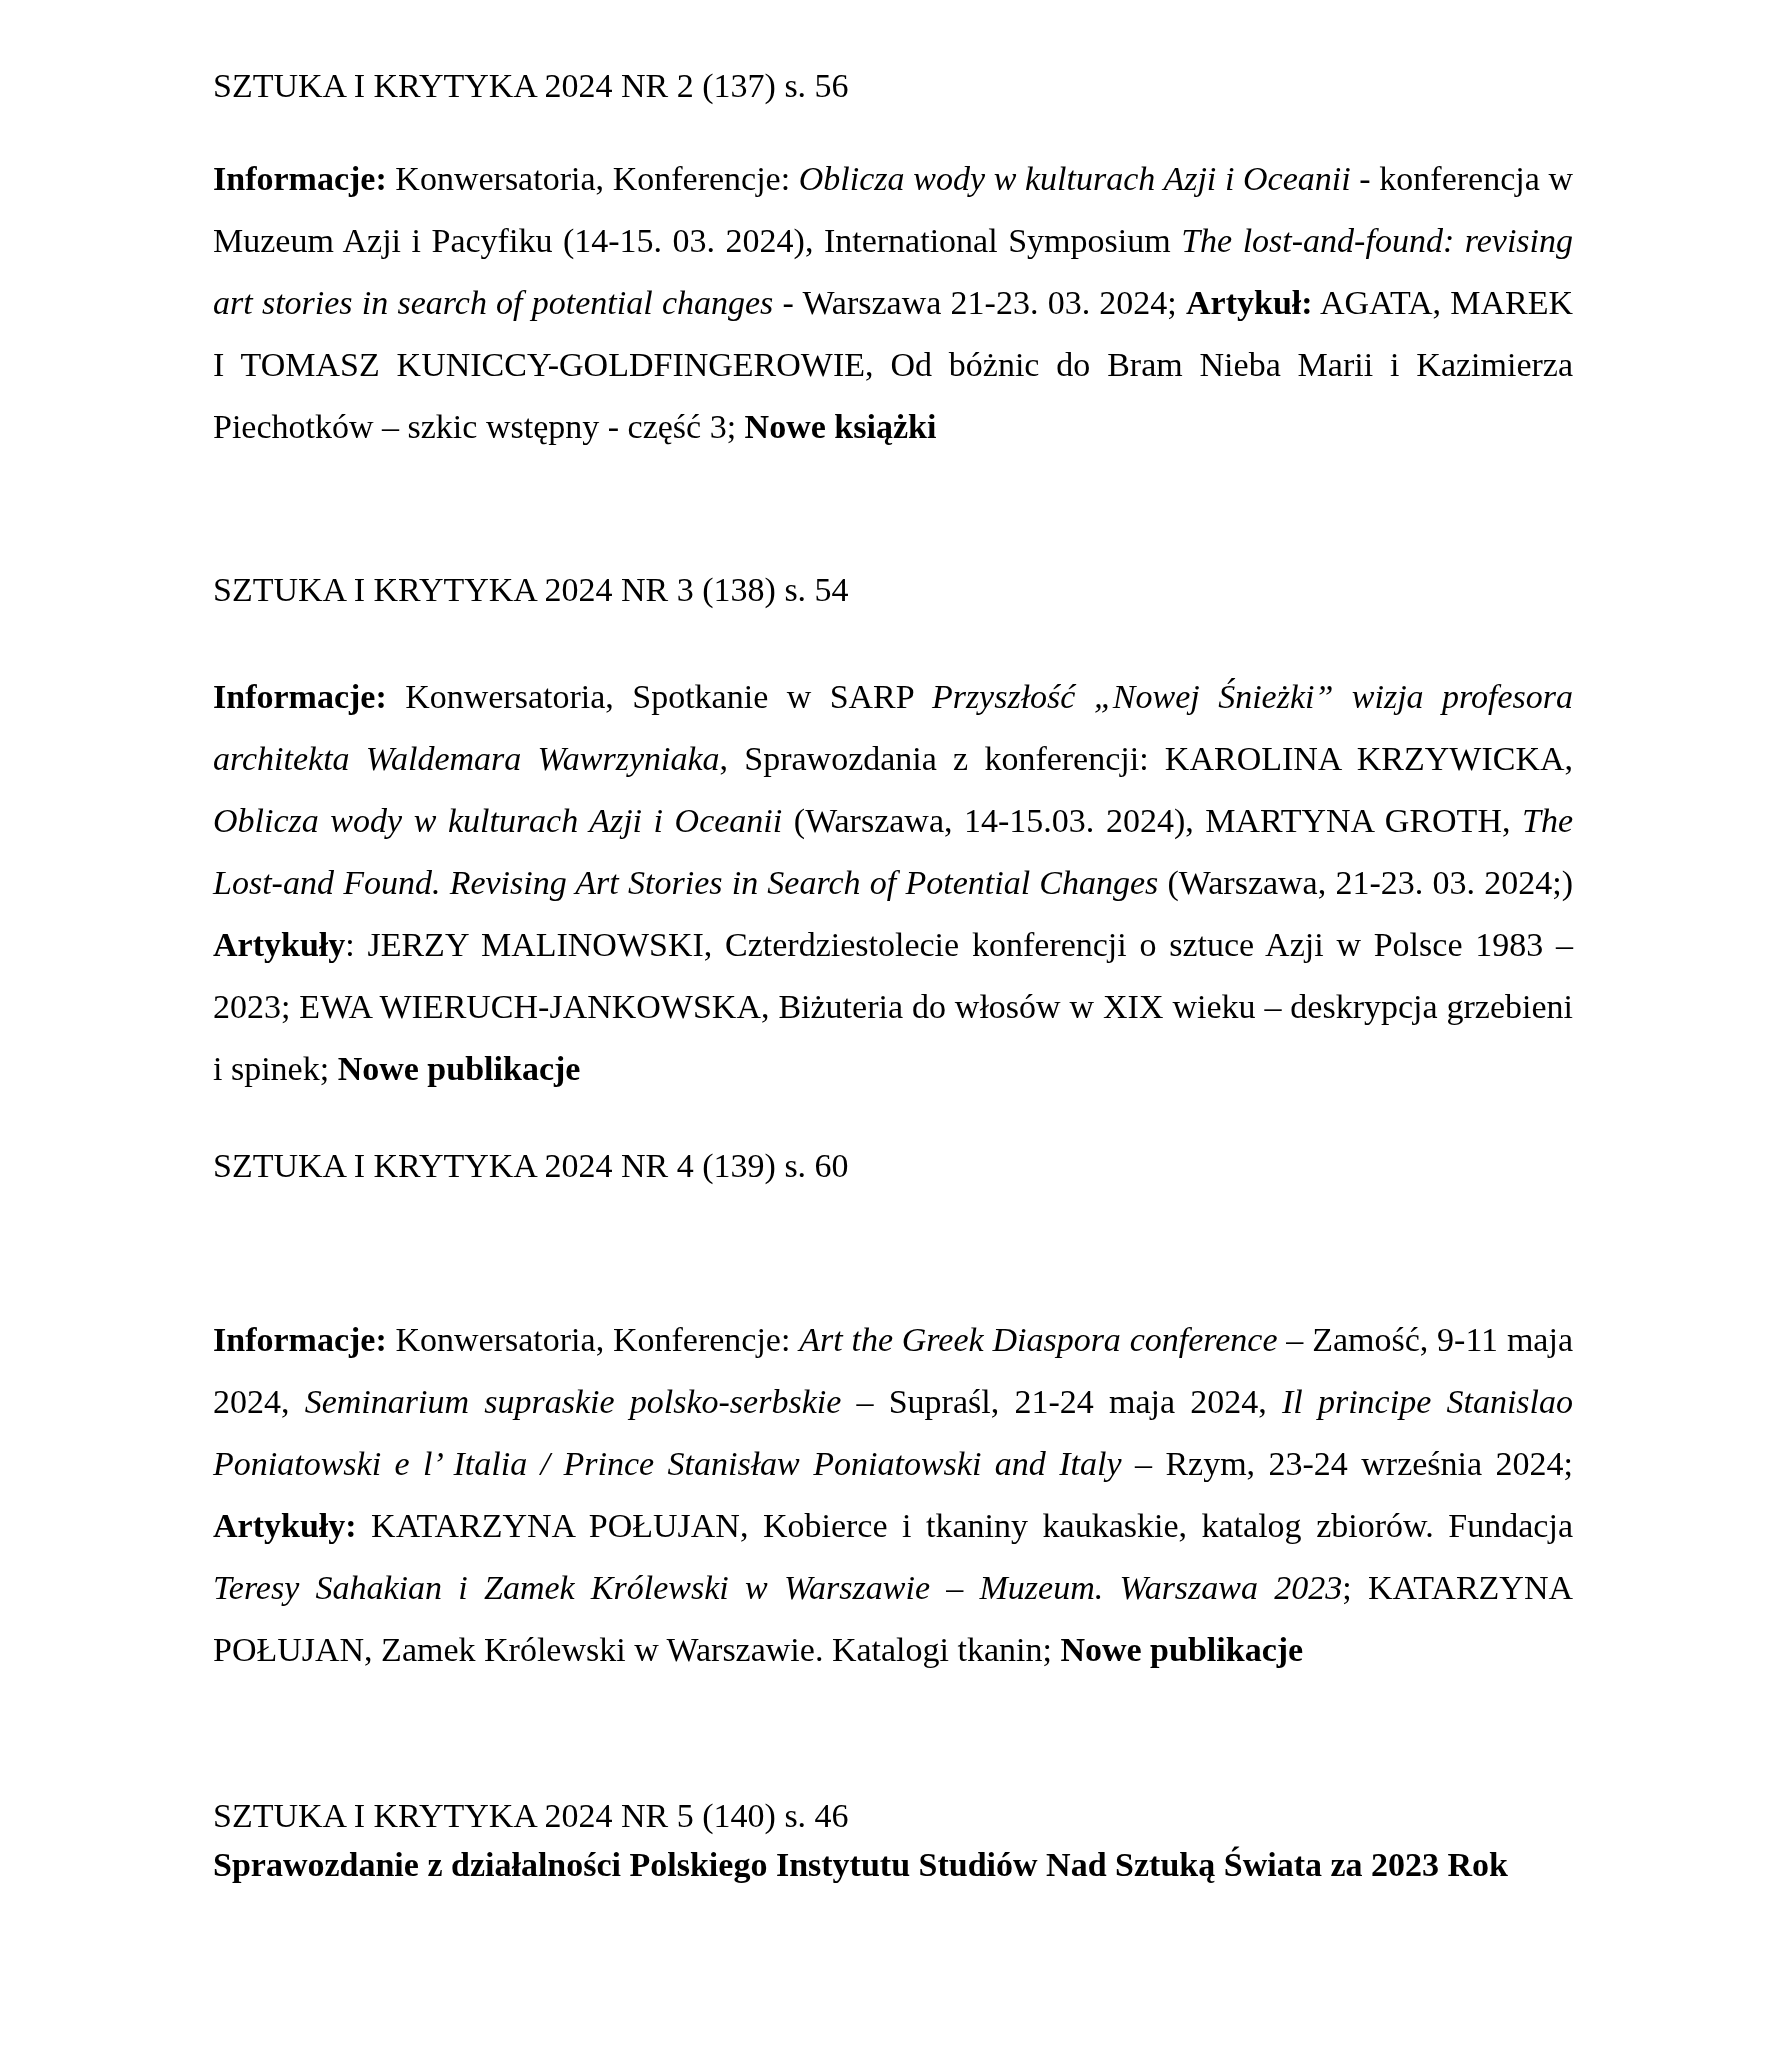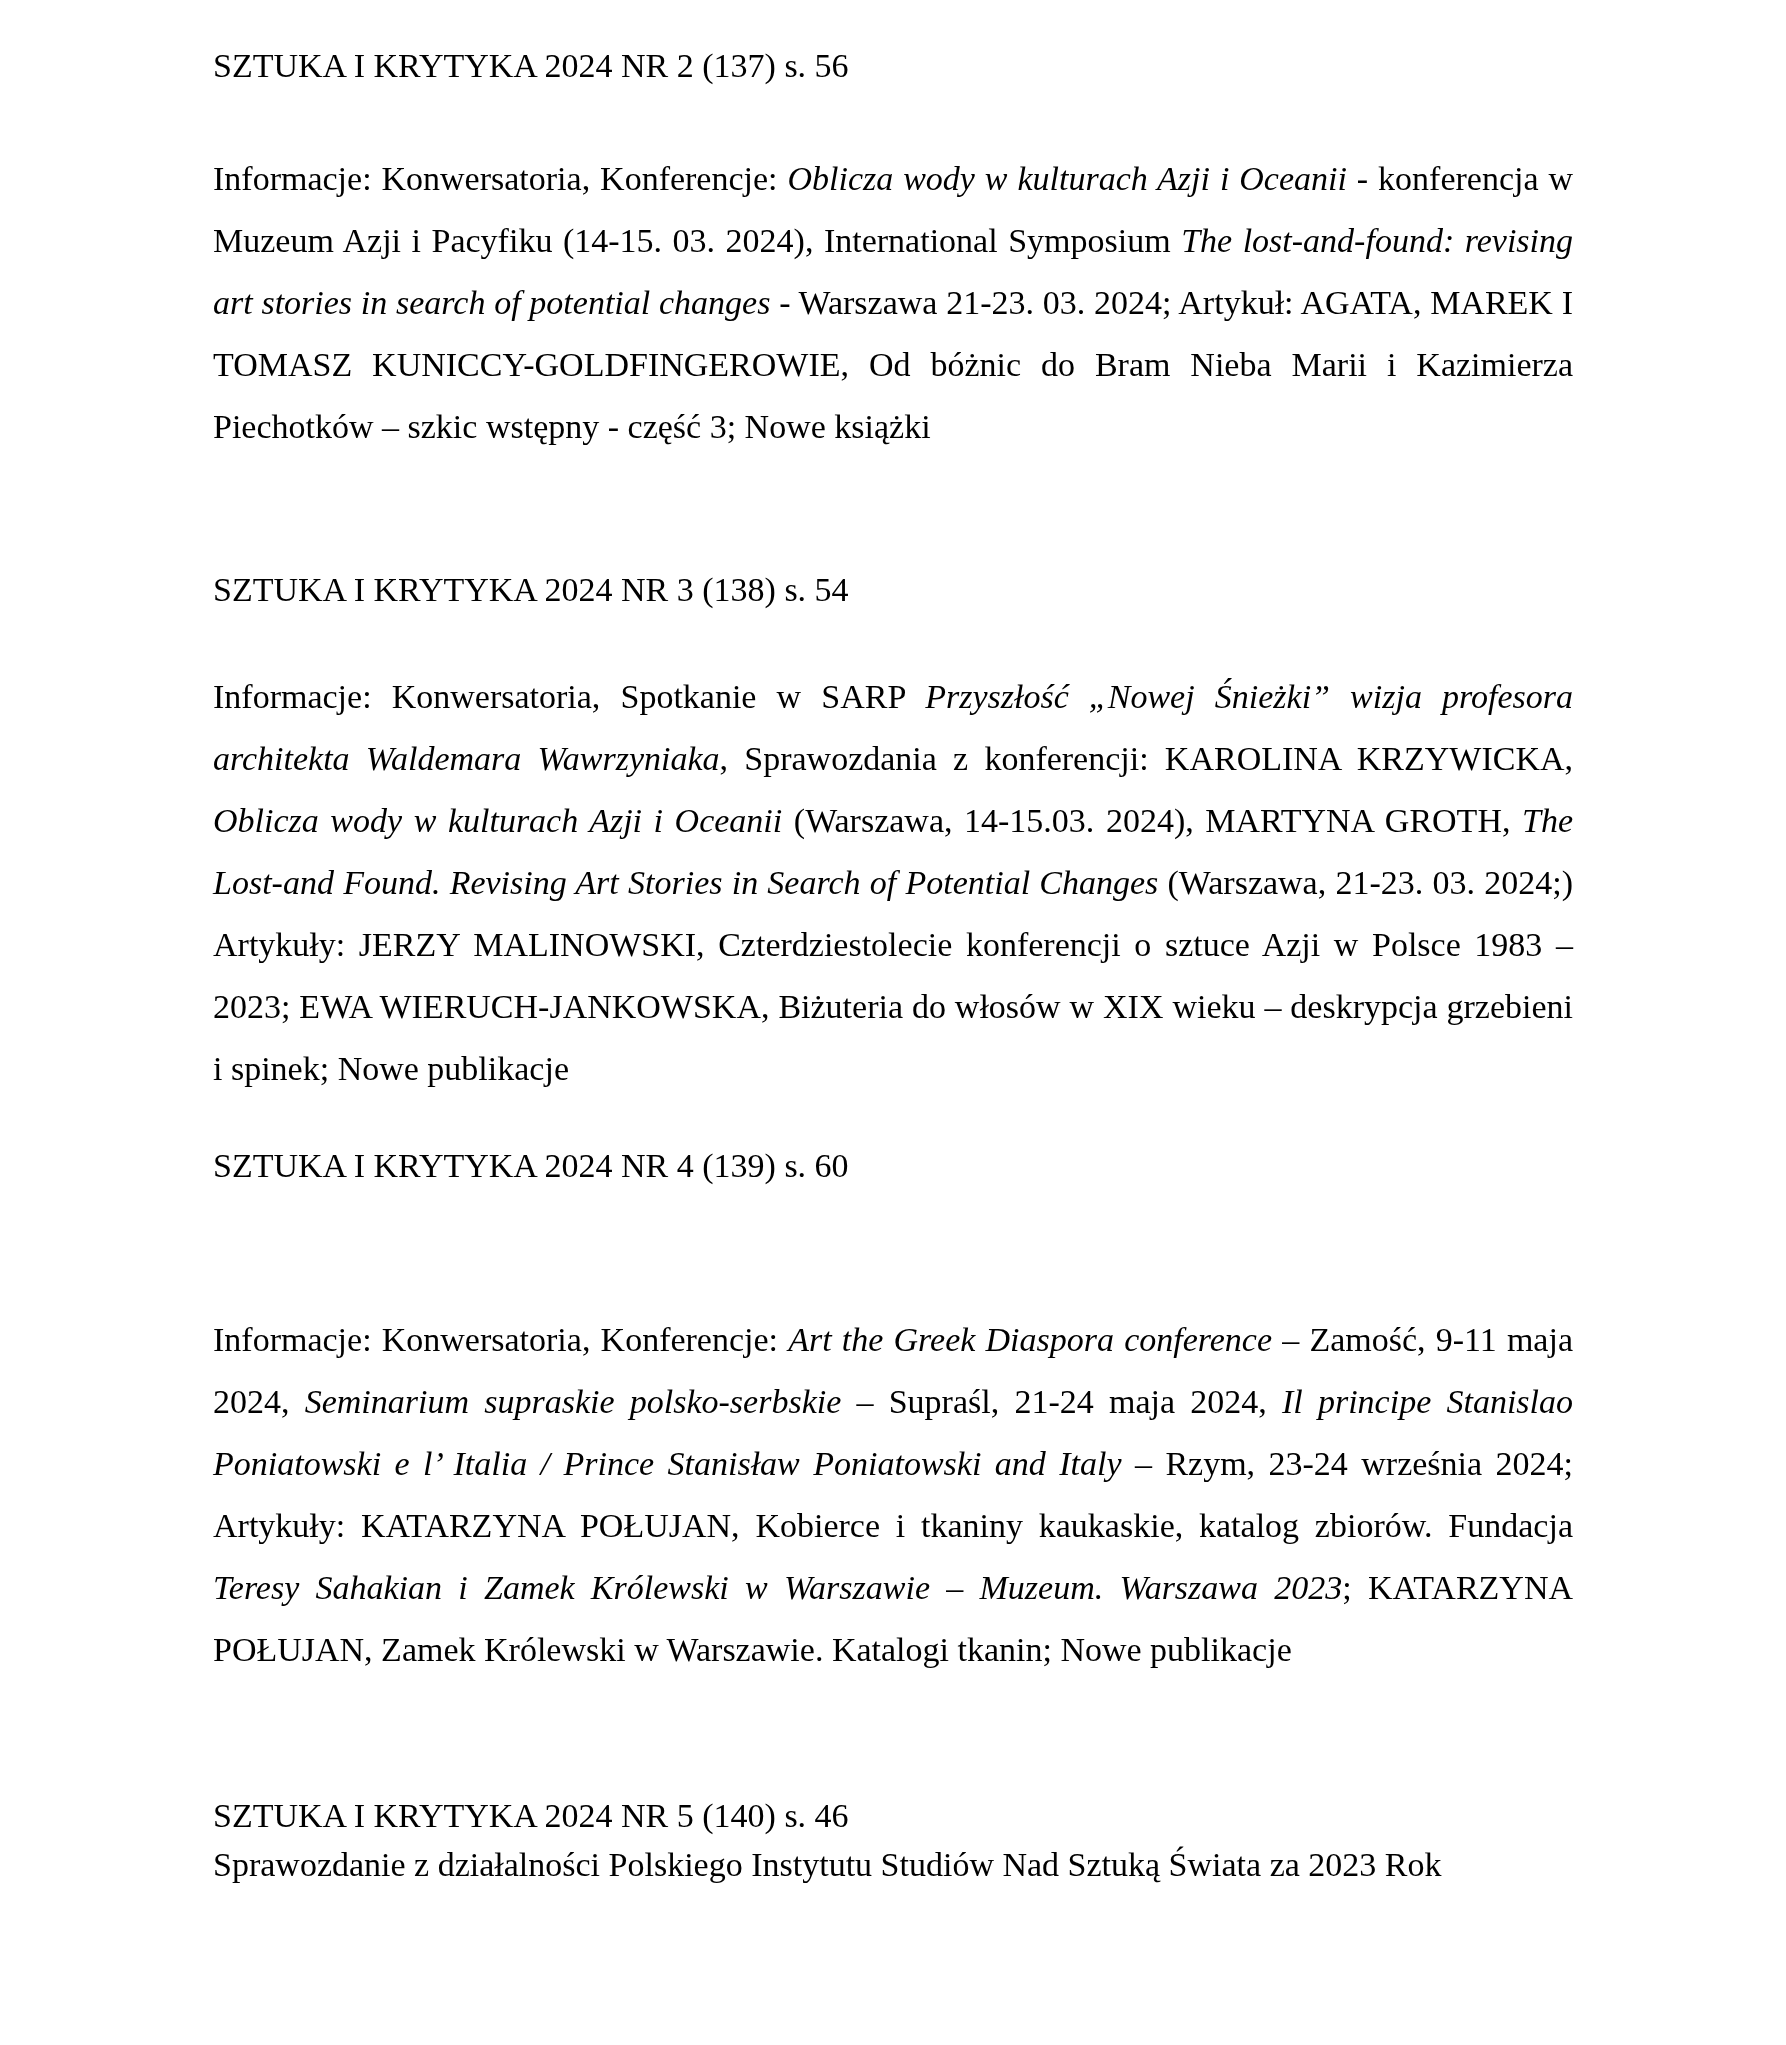--- a/index.html
+++ b/index.html
@@ -7,29 +7,29 @@
     width: 1787px; height: 2046px; position: relative; overflow: hidden;
     font-family: "Liberation Serif", "DejaVu Serif", serif;
     color: #000000;
   }
   .block {
     position: absolute; left: 213px; width: 1360px;
     font-size: 34px; line-height: 62px;
   }
   .heading { white-space: nowrap; }
   .para { text-align: justify; text-align-last: left; }
-  b { font-weight: normal; }
+  b { font-weight: bold; }
   i { }
 </style>
 </head>
 <body>
 
 <div>
 
-  <div class="block heading" style="top:35px">SZTUKA I KRYTYKA 2024 NR 2 (137) s. 56</div>
+  <div class="block heading" style="top:55px">SZTUKA I KRYTYKA 2024 NR 2 (137) s. 56</div>
   <div class="block para" style="top:148px"><b>Informacje:</b><span> Konwersatoria, Konferencje: </span><i>Oblicza wody w kulturach Azji i Oceanii</i><span> - konferencja w Muzeum Azji i Pacyfiku (14-15. 03. 2024), International Symposium </span><i>The lost-and-found: revising art stories in search of potential changes</i><span> - Warszawa 21-23. 03. 2024; </span><b>Artykuł:</b><span> AGATA, MAREK I TOMASZ KUNICCY-GOLDFINGEROWIE, Od bóżnic do Bram Nieba Marii i Kazimierza Piechotków – szkic wstępny - część 3; </span><b>Nowe książki</b></div>
 
   <div class="block heading" style="top:559px">SZTUKA I KRYTYKA 2024 NR 3 (138) s. 54</div>
   <div class="block para" style="top:666px"><b>Informacje:</b><span> Konwersatoria, Spotkanie w SARP </span><i>Przyszłość „Nowej Śnieżki” wizja profesora architekta Waldemara Wawrzyniaka</i><span>, Sprawozdania z konferencji: KAROLINA KRZYWICKA, </span><i>Oblicza wody w kulturach Azji i Oceanii</i><span> (Warszawa, 14-15.03. 2024), MARTYNA GROTH, </span><i>The Lost-and Found. Revising Art Stories in Search of Potential Changes</i><span> (Warszawa, 21-23. 03. 2024;) </span><b>Artykuły</b><span>: JERZY MALINOWSKI, Czterdziestolecie konferencji o sztuce Azji w Polsce 1983 – 2023; EWA WIERUCH-JANKOWSKA, Biżuteria do włosów w XIX wieku – deskrypcja grzebieni i spinek; </span><b>Nowe publikacje</b></div>
 
   <div class="block heading" style="top:1135px">SZTUKA I KRYTYKA 2024 NR 4 (139) s. 60</div>
   <div class="block para" style="top:1309px"><b>Informacje:</b><span> Konwersatoria, Konferencje: </span><i>Art the Greek Diaspora conference</i><span> – Zamość, 9-11 maja 2024, </span><i>Seminarium supraskie polsko-serbskie</i><span> – Supraśl, 21-24 maja 2024, </span><i>Il principe Stanislao Poniatowski e l’ Italia / Prince Stanisław Poniatowski and Italy</i><span> – Rzym, 23-24 września 2024; </span><b>Artykuły:</b><span> KATARZYNA POŁUJAN, Kobierce i tkaniny kaukaskie, katalog zbiorów. Fundacja </span><i>Teresy Sahakian i Zamek Królewski w Warszawie – Muzeum. Warszawa 2023</i><span>; KATARZYNA POŁUJAN, Zamek Królewski w Warszawie. Katalogi tkanin; </span><b>Nowe publikacje</b></div>
 
   <div class="block heading" style="top:1785px">SZTUKA I KRYTYKA 2024 NR 5 (140) s. 46</div>
   <div class="block para" style="top:1834px"><b>Sprawozdanie z działalności Polskiego Instytutu Studiów Nad Sztuką Świata za 2023 Rok</b></div>

